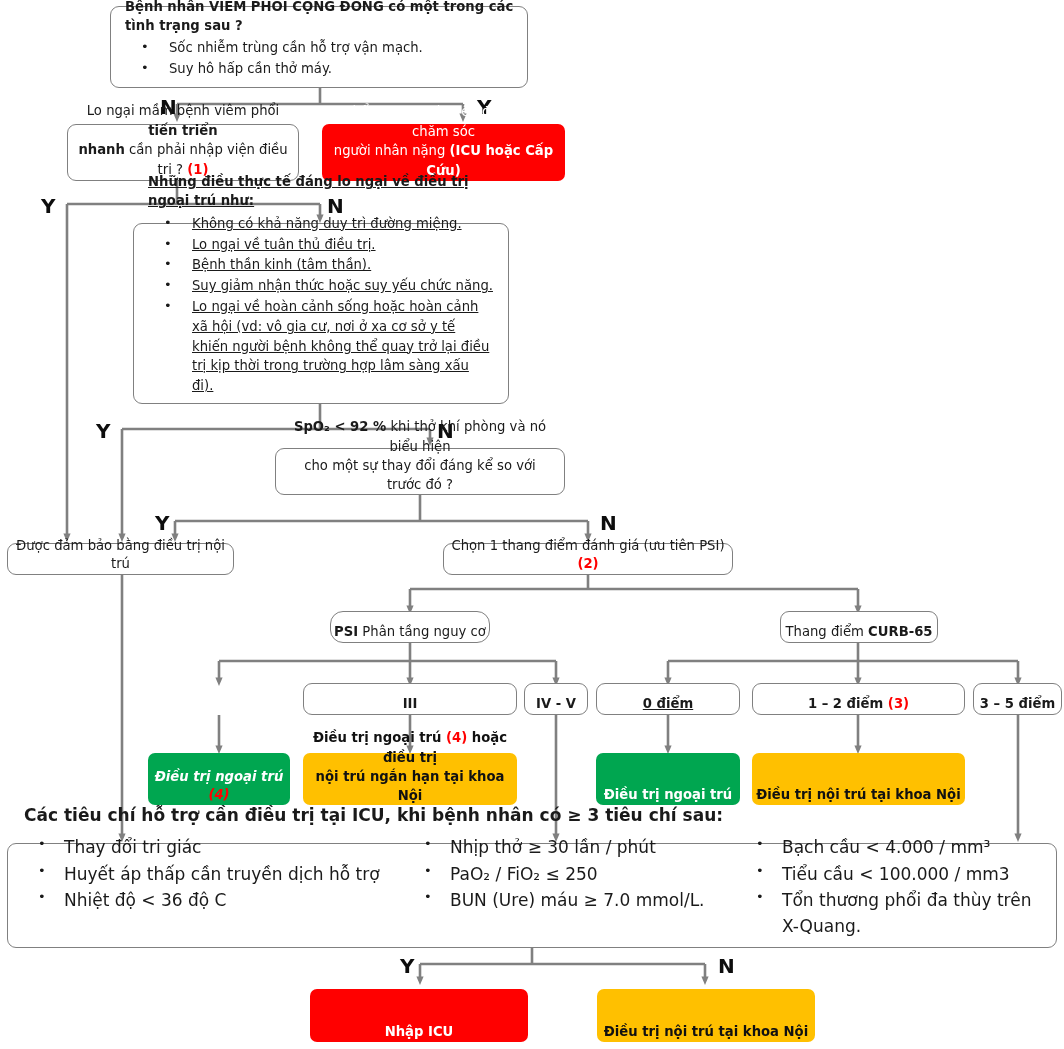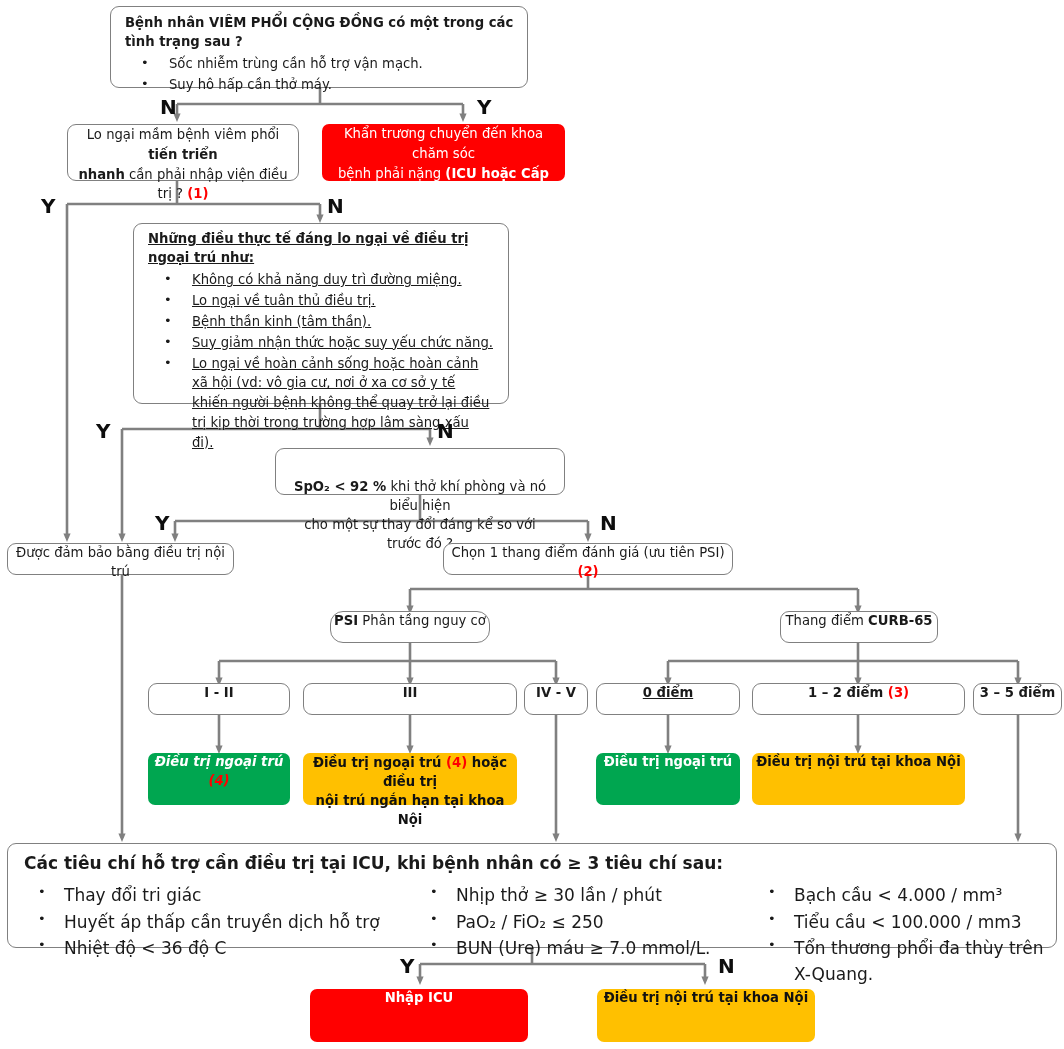--- a/index.html
+++ b/index.html
@@ -16,21 +16,21 @@
   }
   svg#wires{
     position:absolute;left:0;top:0;width:1064px;height:1049px;
     pointer-events:none;
   }
   .node{
     position:absolute;
     box-sizing:border-box;
     display:flex;
     flex-direction:column;
-    justify-content:flex-start;
+    justify-content:flex-end;
     background:#ffffff;
     border:1.4px solid #808080;
     border-radius:9px;
     color:#1a1a1a;
   }
   .node.fill{
     border:none;
     border-radius:7px;
   }
   .node.green{background:#00A650;color:#ffffff;}
@@ -66,21 +66,21 @@
 
   .yn{
     position:absolute;
     font-size:20px;
     font-weight:bold;
     color:#0d0d0d;
     font-family:"DejaVu Sans","Liberation Sans",sans-serif;
     line-height:1;
   }
 
-  .cols{display:flex;gap:10px;}
+  .cols{display:flex;gap:4px;}
   .col{flex:1;}
   .col ul.bl li{padding-left:40px;}
   .col ul.bl li:before{left:14px;}
 </style>
 </head>
 <body>
 
 <div id="canvas">
 
   <svg id="wires" viewBox="0 0 1064 1049">
@@ -159,21 +159,21 @@
 
   <div class="node" style="left:67px;top:124px;width:232px;height:57px;">
     <div class="txt ctr" style="padding:0 9px;line-height:1.5;">
       <span><span>Lo ngại mầm bệnh viêm phổi </span><b>tiến triển</b><br><b>nhanh</b><span> cần phải nhập viện điều trị ? </span><span class="red-note">(1)</span></span>
     </div>
   </div>
 
   <div class="node fill red" style="left:322px;top:124px;width:243px;height:57px;">
     <div class="txt ctr" style="padding:0 8px;line-height:1.5;">
       <span>Khẩn trương chuyển đến khoa chăm sóc</span><br>
-      <span>bệnh phải nặng </span><b>(ICU hoặc Cấp Cứu)</b>
+      <span>người nhân nặng </span><b>(ICU hoặc Cấp Cứu)</b>
     </div>
   </div>
 
   <span class="yn" style="left:41px;top:196px;">Y</span>
   <span class="yn" style="left:327px;top:196px;">N</span>
 
   <div class="node" style="left:133px;top:223px;width:376px;height:181px;text-decoration:underline;">
     <div class="txt" style="padding:6px 10px 6px 14px;">
       <div class="lead">Những điều thực tế đáng lo ngại về điều trị ngoại trú như:</div>
       <ul class="bl">
@@ -216,23 +216,20 @@
       <b>PSI</b><span> Phân tầng nguy cơ</span>
     </div>
   </div>
 
   <div class="node" style="left:780px;top:611px;width:158px;height:32px;">
     <div class="txt ctr">
       <span>Thang điểm </span><b>CURB-65</b>
     </div>
   </div>
 
-  <div class="node" style="left:148px;top:683px;width:142px;height:32px;">
-    <div class="txt ctr b"><span>I - II</span></div>
-  </div>
 
   <div class="node" style="left:303px;top:683px;width:214px;height:32px;">
     <div class="txt ctr b"><span>III</span></div>
   </div>
 
   <div class="node" style="left:524px;top:683px;width:64px;height:32px;">
     <div class="txt ctr b"><span>IV - V</span></div>
   </div>
 
   <div class="node" style="left:596px;top:683px;width:144px;height:32px;text-decoration:underline;">

